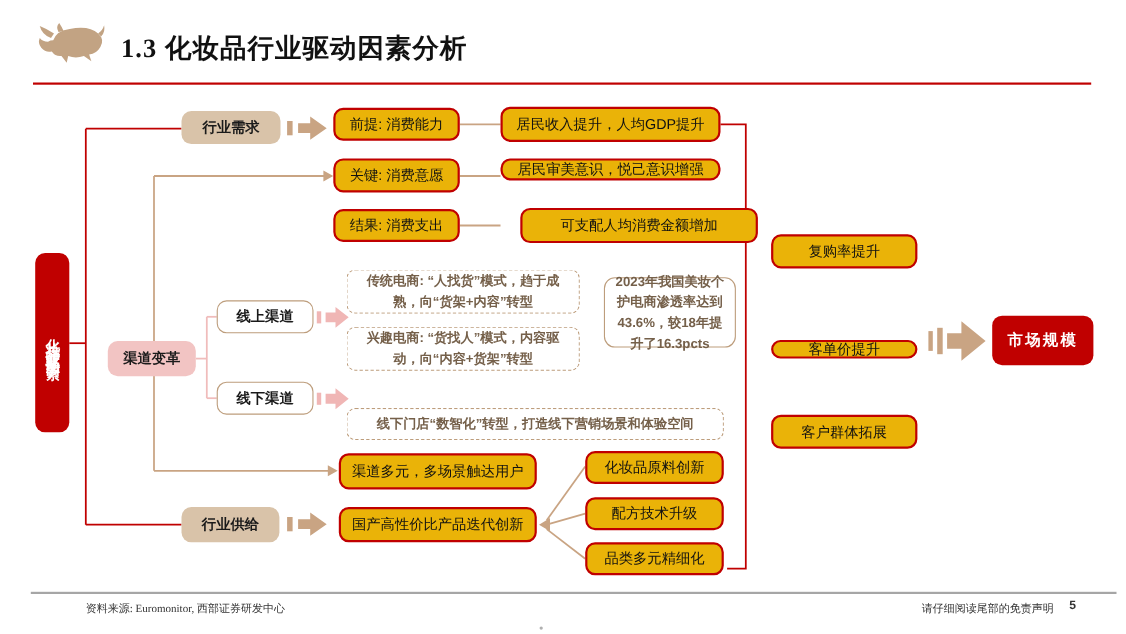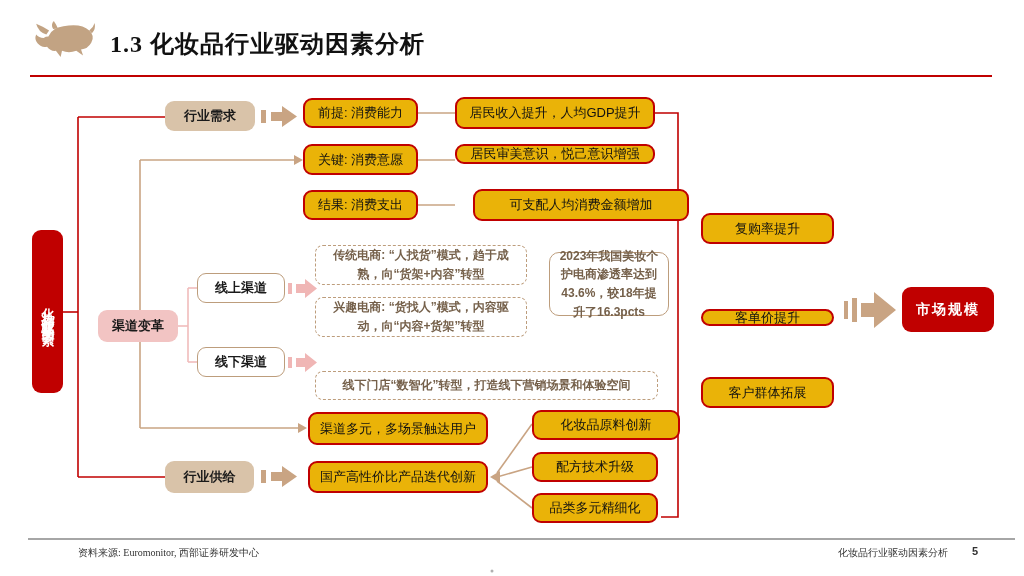--- a/index.html
+++ b/index.html
@@ -131,28 +131,28 @@
   <div class="abs box tan-note fs12" style="left:549px;top:252px;width:120px;height:64px;padding:4px 8px;">2023年我国美妆个护电商渗透率达到43.6%，较18年提升了16.3pcts</div>
 
   <div class="abs box tan-outline fs13" style="left:197px;top:347px;width:88px;height:30px;">线下渠道</div>
   <div class="abs box tan-dashed fs12" style="left:315px;top:348px;width:343px;height:29px;padding:1px 8px;margin-top:23px;">线下门店“数智化”转型，打造线下营销场景和体验空间</div>
 
   <div class="abs box red-outline fs13" style="left:308px;top:412px;width:180px;height:33px;">渠道多元，多场景触达用户</div>
 
   <div class="abs box tan-solid fs13" style="left:165px;top:461px;width:89px;height:32px;">行业供给</div>
   <div class="abs box red-outline fs13" style="left:308px;top:461px;width:180px;height:32px;">国产高性价比产品迭代创新</div>
 
-  <div class="abs box red-outline fs13" style="left:532px;top:410px;width:148px;height:30px;">化妆品原料创新</div>
+  <div class="abs box red-outline fs13" style="left:532px;top:410px;width:126px;height:30px;">化妆品原料创新</div>
   <div class="abs box red-outline fs13" style="left:532px;top:452px;width:126px;height:30px;">配方技术升级</div>
   <div class="abs box red-outline fs13" style="left:532px;top:493px;width:126px;height:30px;">品类多元精细化</div>
 
   <div class="abs box red-outline fs13" style="left:701px;top:213px;width:133px;height:31px;">复购率提升</div>
   <div class="abs box red-outline fs13" style="left:701px;top:309px;width:133px;height:17px;">客单价提升</div>
   <div class="abs box red-outline fs13" style="left:701px;top:377px;width:133px;height:31px;">客户群体拓展</div>
 
   <div class="abs box red-solid" style="left:902px;top:287px;width:92px;height:45px;font-size:14px;letter-spacing:2px;">市场规模</div>
 
   <div class="abs rule-gray" style="left:28px;top:538px;width:987px;"></div>
   <div class="abs footer-text" style="left:30px;top:546px;margin-left:48px;">资料来源: Euromonitor, 西部证券研发中心</div>
-  <div class="abs footer-text" style="left:838px;top:546px;">化妆品行业驱动因素分析</div>
+  <div class="abs footer-text" style="left:838px;top:546px;">请仔细阅读尾部的免责声明</div>
   <div class="abs pagenum" style="left:972px;top:545px;">5</div>
 
 </div>
 
 </body></html>

